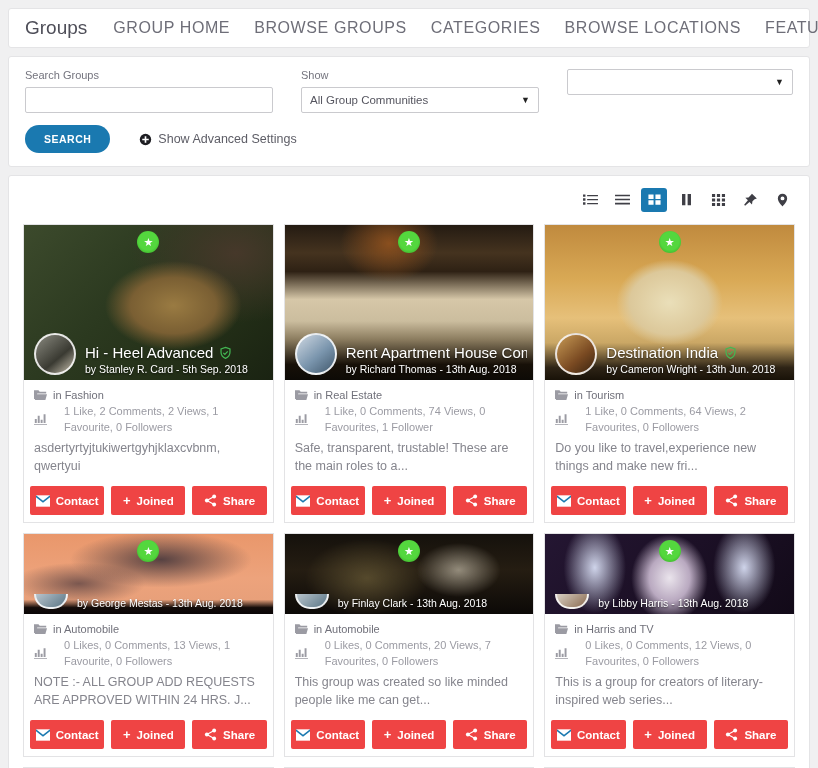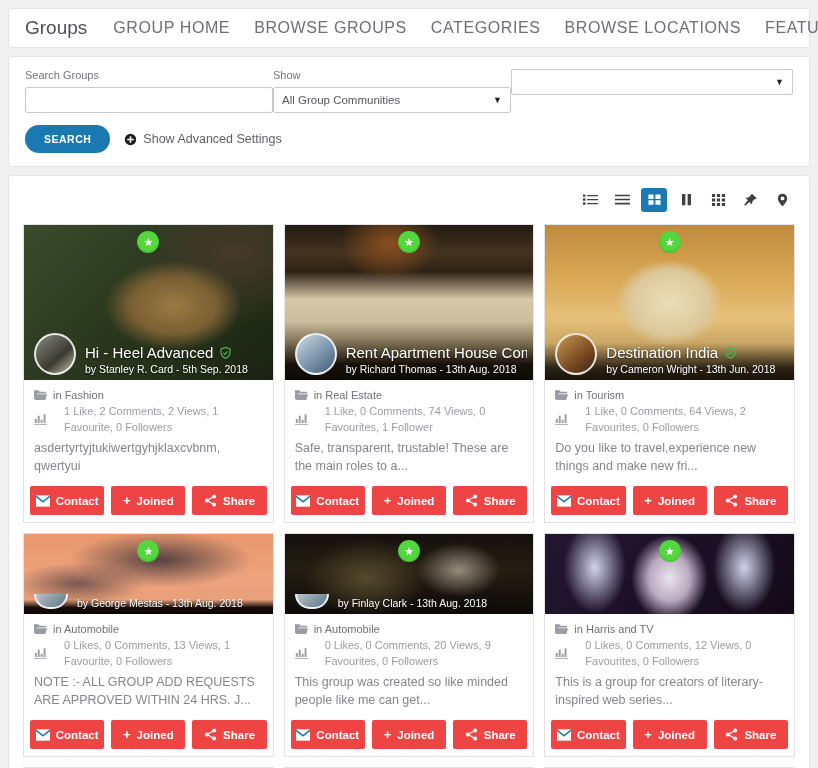--- a/index.html
+++ b/index.html
@@ -8,29 +8,29 @@
   .panel { background:#fff; border:1px solid #e4e4e6; border-radius:3px; margin:8px 8px 0 8px; }
 
   
   .header { display:flex; align-items:center; height:40px; padding:0 16px; }
   .brand { font-size:19px; color:#4e4e58; margin-right:26px; }
   .nav { display:flex; align-items:center; gap:24px; }
   .nav-item { font-size:16px; letter-spacing:.6px; color:#6e6e78; text-transform:uppercase; cursor:pointer; white-space:nowrap; }
 
   
   .search-panel { padding:12px 16px 13px 16px; }
-  .search-row { display:flex; }
+  .search-row { display:flex; gap:28px; }
   .field { display:flex; flex-direction:column; }
   .field label { font-size:11px; color:#74747e; margin-bottom:6px; }
   .field.f1 { width:248px; } .field.f2 { width:238px; } .field.f3 { flex:1; }
   .text-input { height:26px; border:1px solid #cacace; border-radius:2px; padding:0 8px; font-size:12px; color:#555; width:100%; }
   .select { height:26px; border:1px solid #cacace; border-radius:2px; padding:0 8px; font-size:11.5px; color:#55555f;
     display:flex; align-items:center; justify-content:space-between; background:#fff; cursor:pointer; }
   .select .caret { font-size:9px; color:#222; }
-  .search-actions { display:flex; align-items:center; gap:14px; margin-top:12px; }
+  .search-actions { display:flex; align-items:center; gap:29px; margin-top:12px; }
   .search-btn { background:#1a79b0; color:#fff; border:none; border-radius:15px; padding:8px 19px;
     font-size:10.5px; font-weight:bold; letter-spacing:.5px; cursor:pointer; font-family:inherit; }
   .adv-link { display:flex; align-items:center; gap:6px; font-size:12.5px; color:#5d5d66; cursor:pointer; }
 
   
   .results { padding:12px 14px 14px 14px; }
   .toolbar { display:flex; justify-content:flex-end; gap:6px; }
   .tool-btn { width:26px; height:24px; display:flex; align-items:center; justify-content:center;
     background:transparent; border:none; border-radius:3px; cursor:pointer; }
   .tool-btn svg { fill:#3f3f46; }
@@ -427,21 +427,21 @@
           <path d="M0 1h5.5L7 3h8v2H4L2 12H0zM3 6h13l-2 7H1z"></path>
         </svg>
         <span>
           <span>in</span> <span class="cat-name">Automobile</span>
         </span>
       </div>
       <div class="meta-row stats-row">
         <svg width="13" height="12" viewBox="0 0 16 14">
           <path d="M0 13h16v1H0zM1 7h2.4v5H1zM4.6 3H7v9H4.6zM8.2 8h2.4v4H8.2zM11.8 1h2.4v11h-2.4z"></path>
         </svg>
-        <span>0 Likes, 0 Comments, 20 Views, 9 Favourites, 0 Followers</span>
+        <span>0 Likes, 0 Comments, 20 Views, 7 Favourites, 0 Followers</span>
       </div>
       <p class="desc">This group was created so like minded people like me can get...</p>
     </div>
     <div class="card-actions">
       <button class="action-btn">
         <svg width="14" height="12" viewBox="0 0 16 13">
           <path d="M0 0h16v13H0z" fill="#fff"></path>
           <path d="M0 0l8 6.2L16 0v2.2L8 8.4 0 2.2z" fill="#1a79b0"></path>
         </svg>
         <span>Contact</span>
@@ -458,20 +458,27 @@
           <path d="M3.5 8l9-5M3.5 8l9 5" stroke="#fff" stroke-width="1.5" fill="none"></path>
         </svg>
         <span>Share</span>
       </button>
     </div>
   </article>
 
   <article class="card short">
     <div class="card-image img-6">
       <span class="star-badge">★</span>
+      <div class="overlay">
+        <span class="avatar av-6"></span>
+        <div class="overlay-text">
+
+          <div class="byline">by Libby Harris  -  13th Aug. 2018</div>
+        </div>
+      </div>
     </div>
     <div class="card-body">
       <div class="meta-row category-row">
         <svg width="13" height="12" viewBox="0 0 16 14">
           <path d="M0 1h5.5L7 3h8v2H4L2 12H0zM3 6h13l-2 7H1z"></path>
         </svg>
         <span>
           <span>in</span> <span class="cat-name">Harris and TV</span>
         </span>
       </div>

